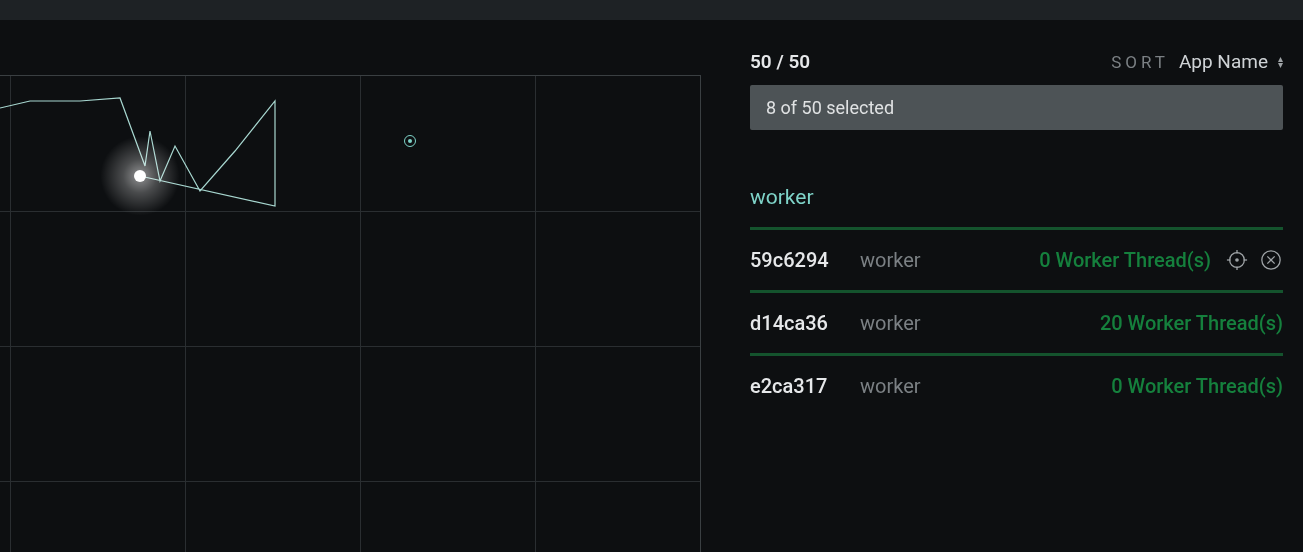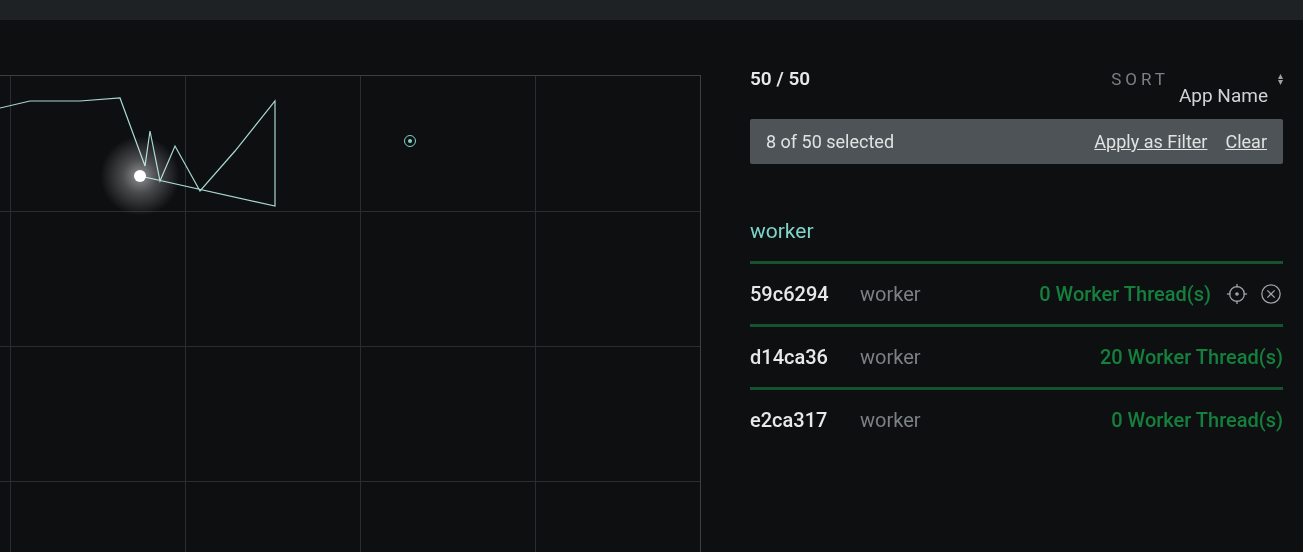--- a/index.html
+++ b/index.html
@@ -12,21 +12,21 @@
   .chart-svg{position:absolute;top:0;left:0;width:700px;height:480px;overflow:visible;}
   .glow{position:absolute;width:80px;height:80px;border-radius:50%;background:radial-gradient(circle,rgba(255,255,255,0.55) 0%,rgba(255,255,255,0.25) 30%,rgba(255,255,255,0) 70%);pointer-events:none;}
   .dot-main{position:absolute;width:12px;height:12px;border-radius:50%;background:#fff;}
   .dot-target{position:absolute;width:10px;height:10px;border:1.5px solid #7fd4c9;border-radius:50%;display:flex;align-items:center;justify-content:center;}
   .dot-target::after{content:"";width:4px;height:4px;background:#7fd4c9;border-radius:50%;}
   .side{flex:1;padding:30px 20px 0 30px;box-sizing:border-box;}
   .side-header{display:flex;justify-content:space-between;align-items:center;margin-bottom:12px;}
   .count{font-size:19px;font-weight:600;color:#e6e8ea;}
   .sort-group{display:flex;align-items:center;gap:10px;}
   .sort-label{font-size:17px;letter-spacing:4px;color:#7b8084;font-weight:400;}
-  .sort-value{font-size:19px;color:#cfd3d6;margin-top:34px;}
+  .sort-value{font-size:19px;color:#cfd3d6;}
   .sort-arrows{display:flex;flex-direction:column;line-height:6px;font-size:10px;color:#9ea3a6;}
   .sel-bar{background:#4d5356;border-radius:2px;padding:12px 16px;display:flex;justify-content:space-between;align-items:center;font-size:18px;color:#e0e2e3;}
   .sel-links{display:flex;gap:18px;}
   .sel-links span{text-decoration:underline;cursor:pointer;}
   .group-label{margin-top:55px;margin-bottom:18px;font-size:21px;color:#7fd4c9;}
   .row{display:flex;align-items:center;border-top:3px solid #14532d;padding:18px 0;font-size:20px;}
   .row .id{color:#e6e8ea;font-weight:500;width:110px;}
   .row .app{color:#7b8084;flex:0 0 auto;}
   .row .threads{margin-left:auto;color:#15803d;font-weight:500;}
   .row .actions{display:flex;gap:10px;margin-left:14px;align-items:center;}
@@ -66,24 +66,20 @@
         <span class="sort-value">App Name</span>
         <span class="sort-arrows">
           <span>▴</span>
             <span>▾</span>
         </span>
       </div>
     </div>
 
     <div class="sel-bar">
       <span>8 of 50 selected</span>
-      <div class="sel-links">
-        <span>Apply as Filter</span>
-        <span>Clear</span>
-      </div>
     </div>
 
     <div class="group-label">worker</div>
 
     <div id="rows">
         <div class="row">
           <span class="id">59c6294</span>
           <span class="app">worker</span>
           <span class="threads">0 Worker Thread(s)</span>
           <span class="actions">

